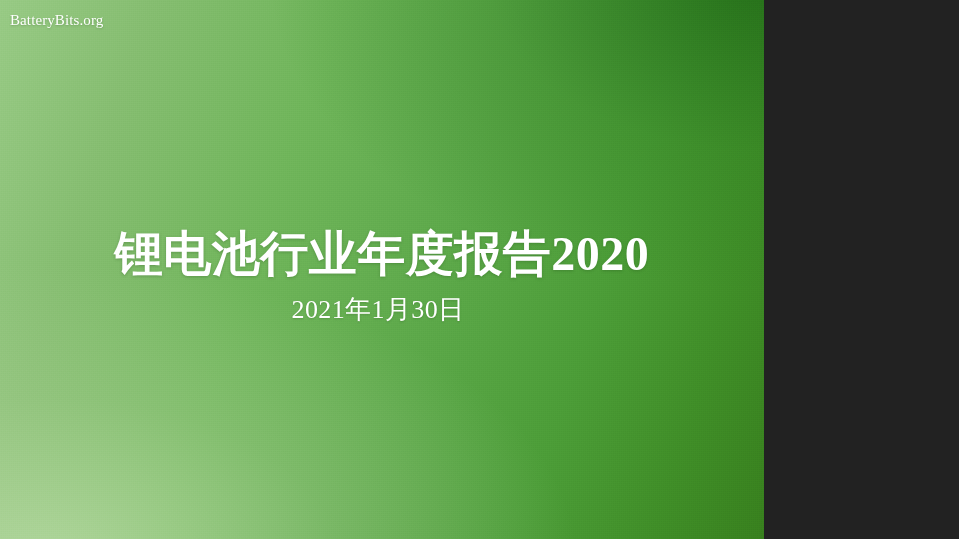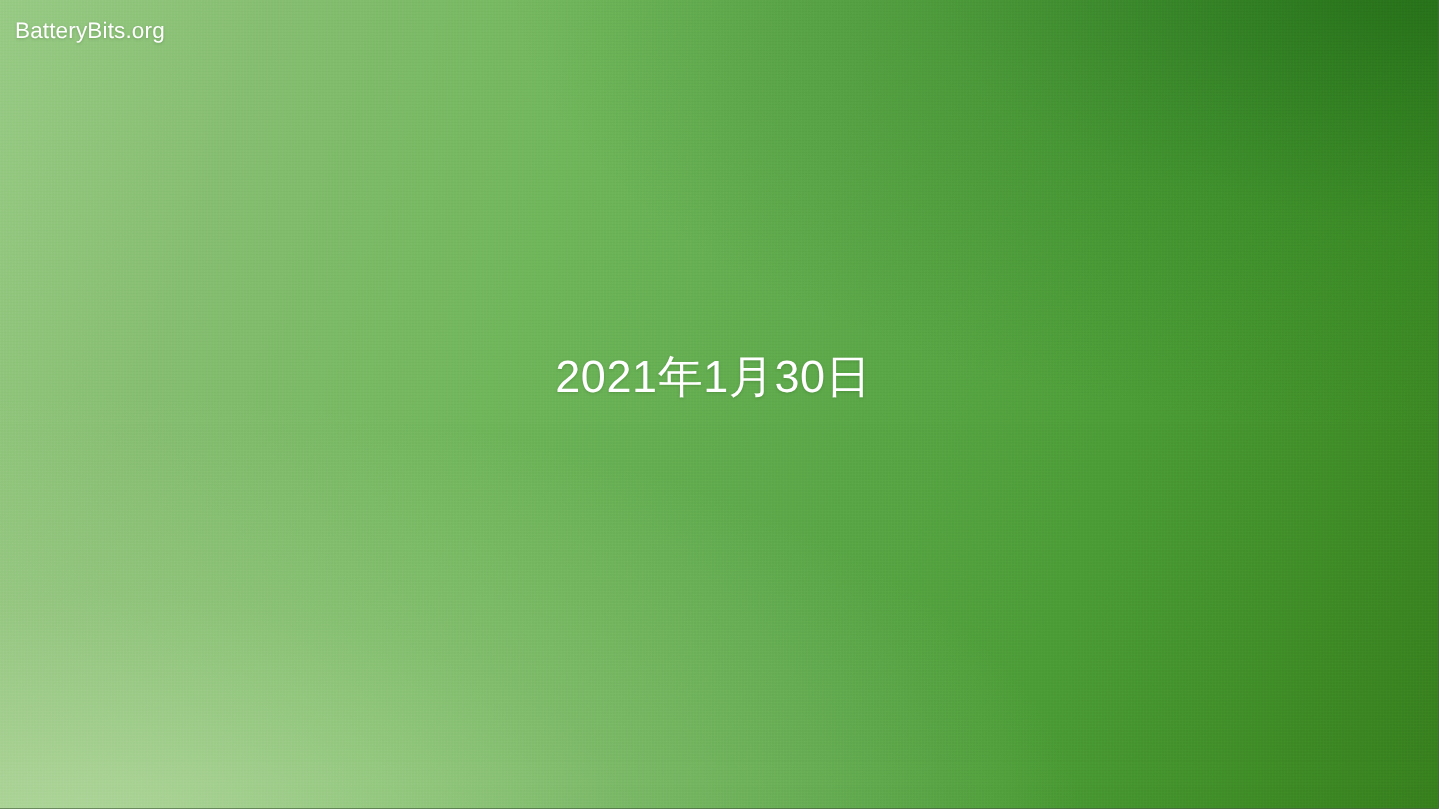--- a/index.html
+++ b/index.html
@@ -5,24 +5,24 @@
 <style>
   html, body {
     margin: 0;
     padding: 0;
     background: #222;
   }
 
   
   .slide {
     position: relative;
-    width: 959px;
+    width: 764px;
     height: 539px;
     overflow: hidden;
-    font-family: Liberation Sans, sans-serif;
+    font-family: Liberation Serif, serif;
     
     background-color: #5ca549;
     background-image:
       radial-gradient(120% 95% at 6% 104%, rgba(190, 222, 170, 0.78) 0%, rgba(175, 212, 155, 0.32) 32%, rgba(150, 200, 130, 0.0) 58%),
       radial-gradient(90% 80% at 100% -4%, rgba(24, 96, 16, 0.72) 0%, rgba(40, 120, 26, 0.30) 40%, rgba(60, 140, 40, 0.0) 72%),
       linear-gradient(108deg, #97ca84 0%, #85bd70 16%, #6fb55a 36%, #5ca849 56%, #4b9c37 74%, #3f8d27 88%, #377f1d 100%);
   }
 
   
   .slide::after {
@@ -67,21 +67,21 @@
     font-weight: bold;
     line-height: 58px;
     color: #ffffff;
     letter-spacing: 0.5px;
     white-space: nowrap;
     text-shadow: 0 1px 3px rgba(35, 75, 25, 0.30);
   }
 
   .slide-subtitle {
     margin: 12px 8px 0 0;
-    font-size: 30px;
+    font-size: 26px;
     font-weight: normal;
     line-height: 30px;
     color: #ffffff;
     letter-spacing: 0.4px;
     white-space: nowrap;
     text-shadow: 0 1px 2px rgba(35, 75, 25, 0.25);
   }
 
   
   .footer-credit {
@@ -98,17 +98,18 @@
   }
 </style>
 </head>
 <body>
 
 <div class="slide">
 
   <div class="watermark">BatteryBits.org</div>
 
   <div class="title-block">
+    <h1 class="slide-title">锂电池行业年度报告2020</h1>
     <p class="slide-subtitle">2021年1月30日</p>
   </div>
 
 
 </div>
 
 </body></html>

